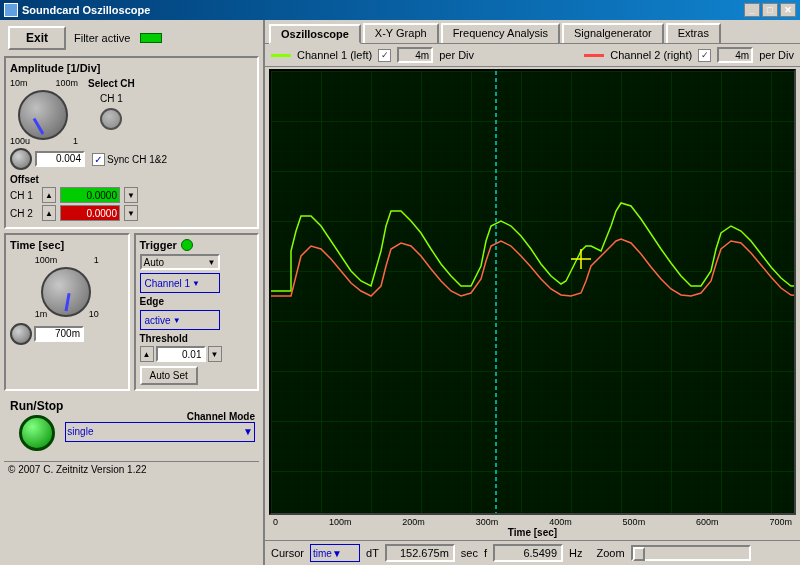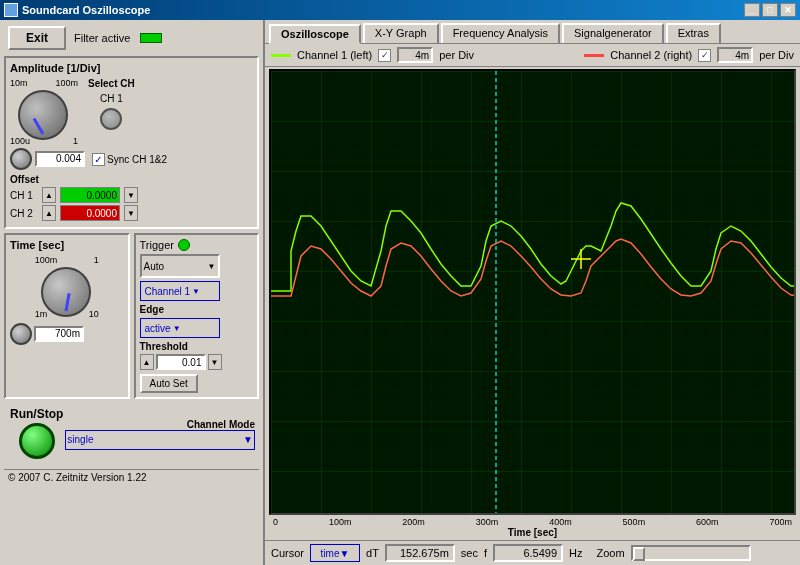--- a/index.html
+++ b/index.html
@@ -213,21 +213,21 @@
 
     
     .trigger-section {
       border: 2px solid;
       border-color: #808080 #ffffff #ffffff #808080;
       background: #d4d0c8;
       padding: 4px;
     }
     .trigger-title {
       font-size: 11px;
-      font-weight: normal;
+      font-weight: bold;
       display: flex;
       align-items: center;
       gap: 4px;
     }
     .trigger-led {
       width: 12px;
       height: 12px;
       border-radius: 50%;
       background: #00cc00;
       border: 1px solid #006600;
@@ -237,21 +237,21 @@
       display: flex;
       align-items: center;
       margin-top: 3px;
     }
     .dropdown-select {
       background: #d4d0c8;
       border: 2px solid;
       border-color: #808080 #ffffff #ffffff #808080;
       padding: 1px 2px;
       font-size: 10px;
-      height: 24px;
+      height: 16px;
       cursor: pointer;
       display: flex;
       align-items: center;
       justify-content: space-between;
       min-width: 80px;
     }
     .dropdown-arrow {
       font-size: 8px;
       margin-left: 2px;
     }
@@ -460,21 +460,21 @@
     .cursor-select {
       background: #d4d0c8;
       border: 1px solid #0000cc;
       color: #0000cc;
       font-size: 10px;
       padding: 3px 2px;
       width: 50px;
       height: 18px;
       display: flex;
       align-items: center;
-      justify-content: center;
+      justify-content: flex-start;
       cursor: pointer;
     }
     .cursor-value-box {
       background: #d4d0c8;
       border: 2px solid;
       border-color: #808080 #ffffff #ffffff #808080;
       padding: 1px 4px;
       font-size: 11px;
       min-width: 70px;
       text-align: right;

